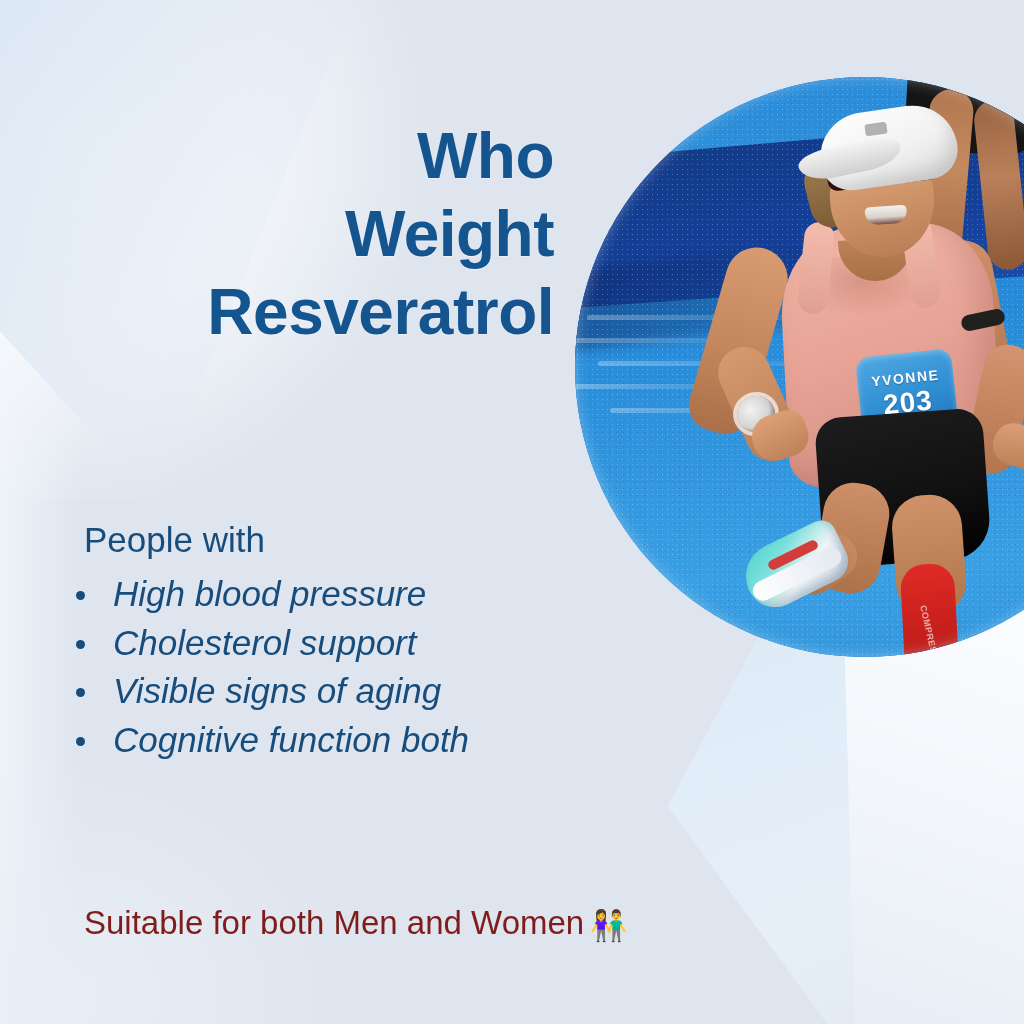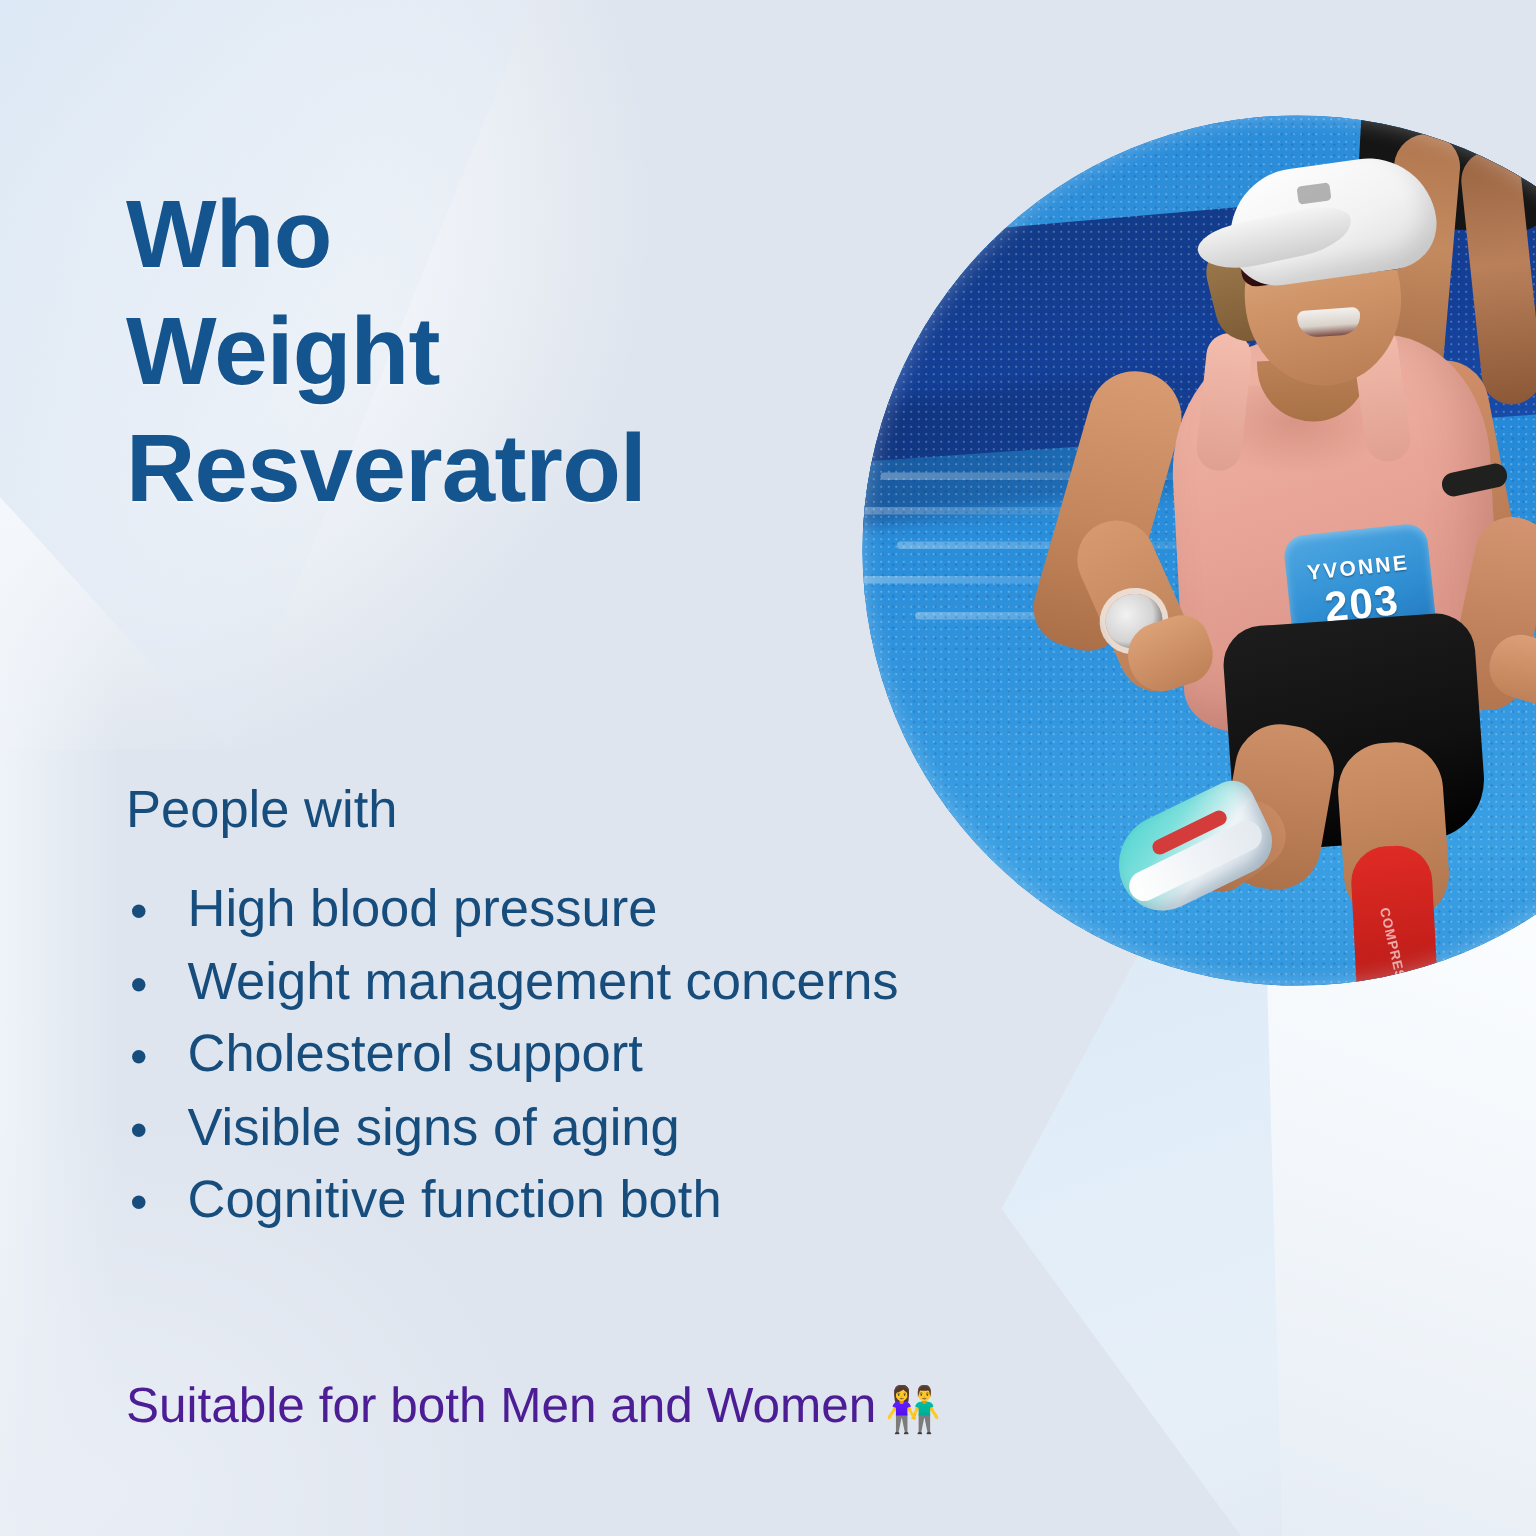--- a/index.html
+++ b/index.html
@@ -88,42 +88,44 @@
     position: absolute;
     left: 84px;
     top: 74px;
     width: 470px;
     font-size: 64px;
     line-height: 78px;
     font-weight: bold;
     color: #14548f;
     letter-spacing: -0.5px;
     text-shadow: 0 1px 0 rgba(255,255,255,.45);
+    text-align: right;
   }
   .headline-line { display: block; white-space: nowrap; }
 
   
   .lead {
     position: absolute;
     left: 84px;
     top: 518px;
     font-size: 35px;
     line-height: 44px;
     color: #174d7d;
     font-weight: normal;
   }
 
   .bullets {
     position: absolute;
     left: 72px;
     top: 570px;
     width: 690px;
     list-style: none;
-    margin: 12px;
+    margin: 0;
     padding: 0;
+    font-style: italic;
   }
   .bullets li {
     position: relative;
     padding-left: 41px;
     font-size: 35px;
     line-height: 48.5px;
     color: #174d7d;
     white-space: nowrap;
   }
   .bullets li .dot {
@@ -134,22 +136,22 @@
     height: 9px;
     border-radius: 50%;
     background: #174d7d;
   }
 
   .footnote {
     position: absolute;
     left: 84px;
     top: 905px;
     font-size: 33px;
-    line-height: 64px;
-    color: #4c1d95;
+    line-height: 36px;
+    color: #7f1d1d;
     white-space: nowrap;
   }
   .footnote .emoji {
     font-size: 30px;
     vertical-align: -2px;
     margin-left: 6px;
   }
 
   
   .photo-circle {
@@ -527,24 +529,20 @@
     <span class="headline-line">Weight</span>
     <span class="headline-line">Resveratrol</span>
   </h1>
 
   <div class="lead">People with</div>
 
   <ul class="bullets">
     <li>
       <span class="dot"></span>
       <span>High blood pressure</span>
-    </li>
-    <li>
-      <span class="dot"></span>
-      <span>Weight management concerns</span>
     </li>
     <li>
       <span class="dot"></span>
       <span>Cholesterol support</span>
     </li>
     <li>
       <span class="dot"></span>
       <span>Visible signs of aging</span>
     </li>
     <li>

